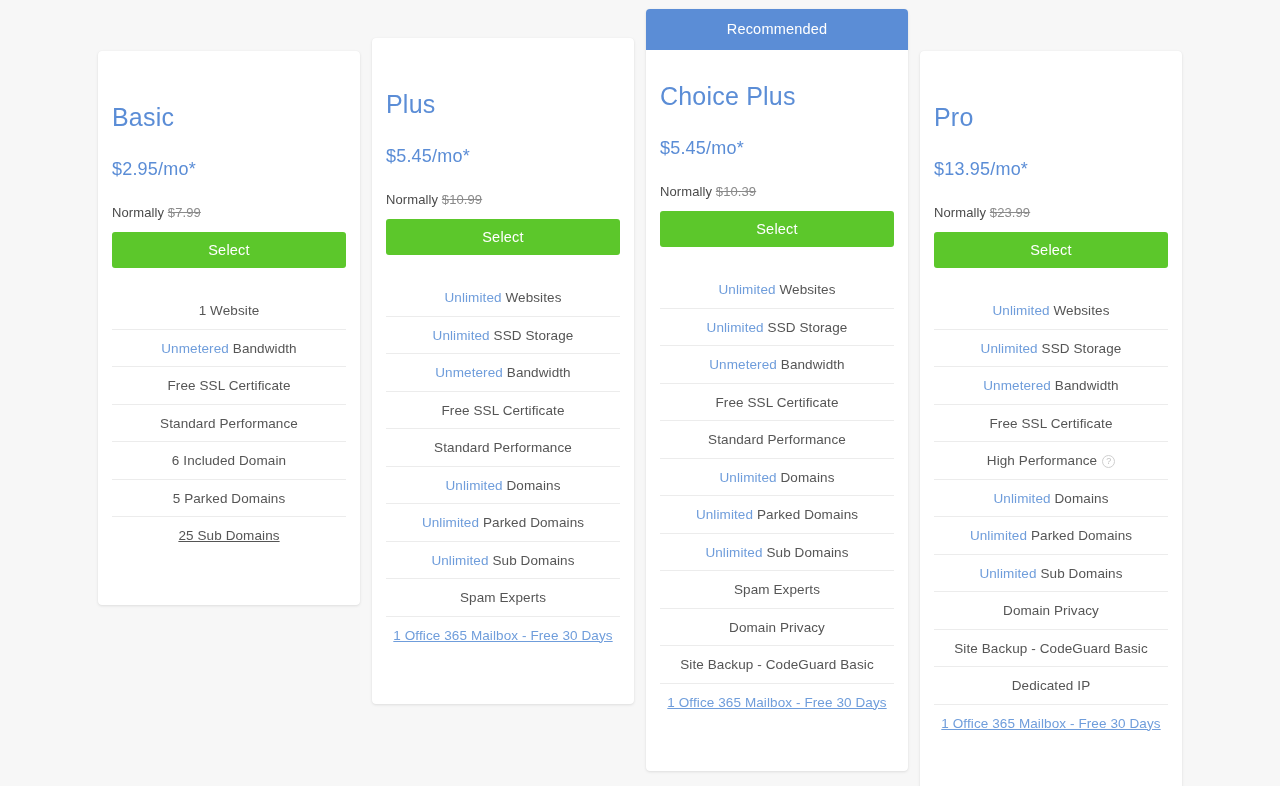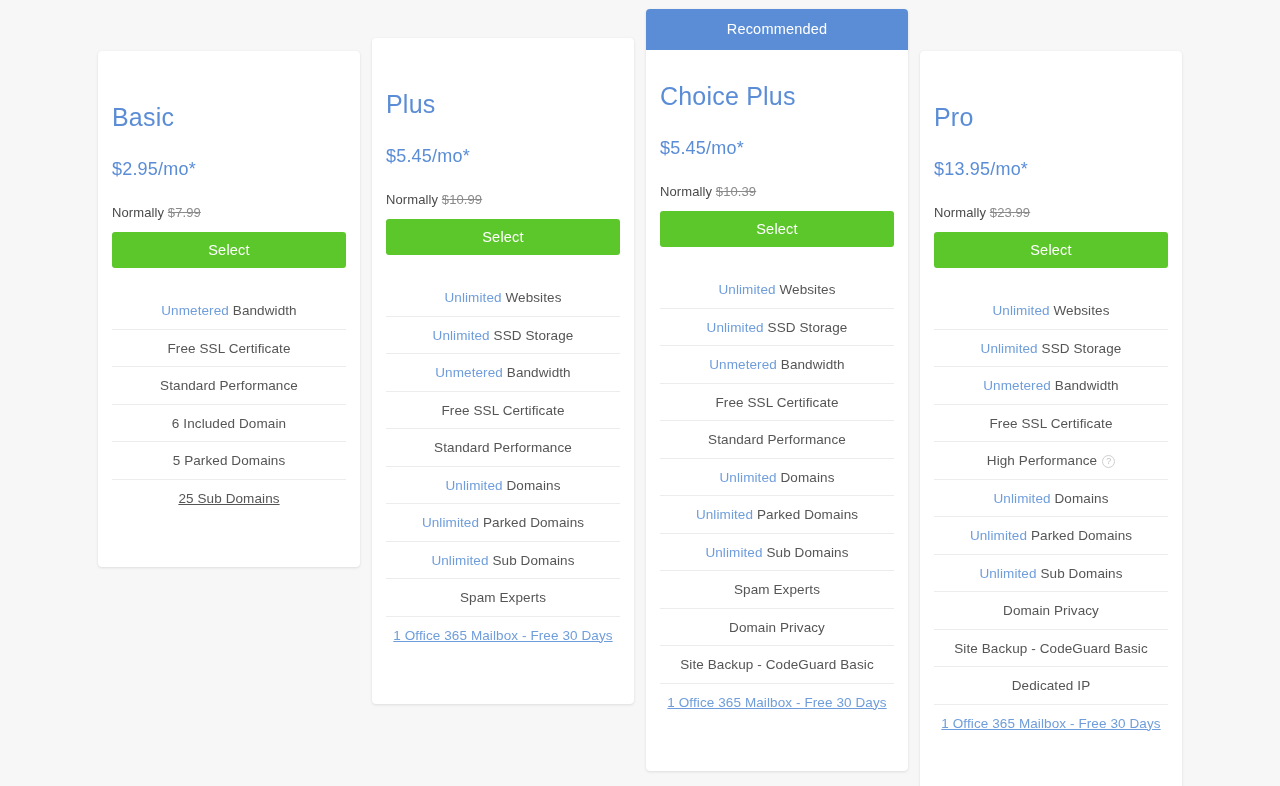--- a/index.html
+++ b/index.html
@@ -142,20 +142,21 @@
 <body>
 
 <div class="pricing-table" id="pricing-table">
     <div class="plan-card col-0">
       <div class="card-body">
         <div class="plan-name">Basic</div>
         <div class="plan-price">$2.95/mo*</div>
         <div class="normally-row"><span>Normally</span> <span class="old-price">$7.99</span></div>
         <button class="select-button">Select</button>
         <ul class="feature-list">
+          <li class="feature-item"><span>1 Website</span></li>
           <li class="feature-item"><span class="hl">Unmetered</span><span> Bandwidth</span></li>
           <li class="feature-item"><span>Free SSL Certificate</span></li>
           <li class="feature-item"><span>Standard Performance</span></li>
           <li class="feature-item"><span>6 Included Domain</span></li>
           <li class="feature-item"><span>5 Parked Domains</span></li>
           <li class="feature-item"><span>25 Sub Domains</span></li>
         </ul>
         <div class="card-bottom-pad"></div>
       </div>
     </div>

